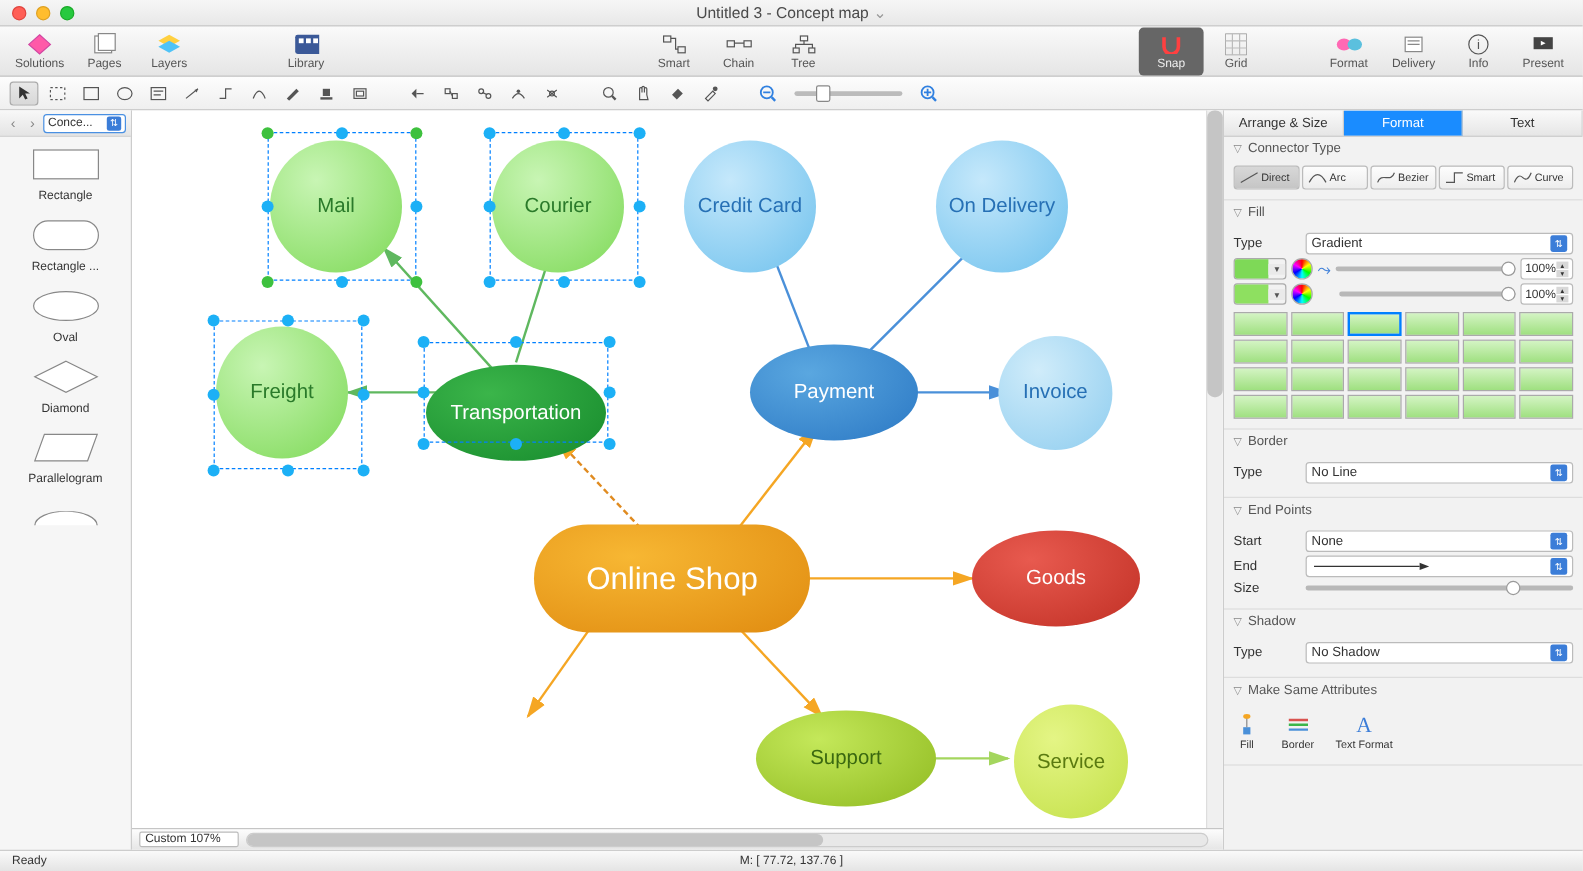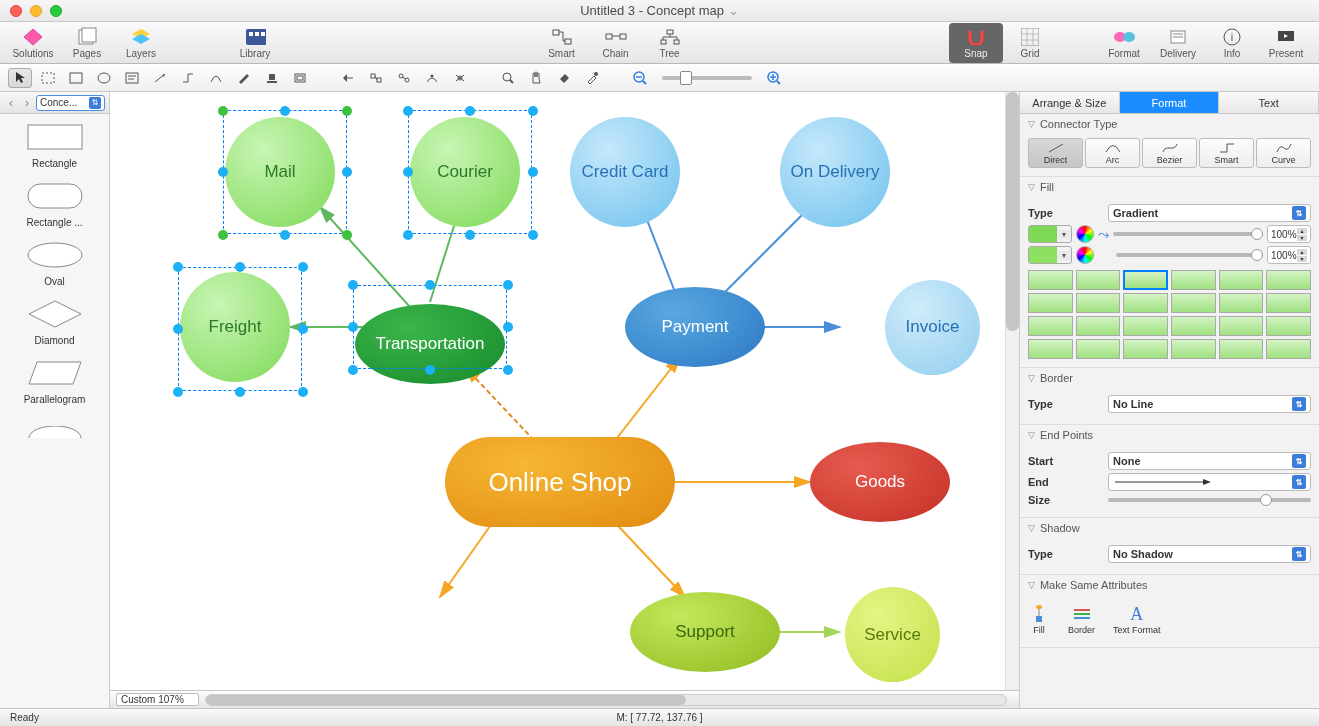--- a/index.html
+++ b/index.html
@@ -50,25 +50,25 @@
 
 .inspector{width:300px;background:#f2f2f2;border-left:1px solid #ccc;display:flex;flex-direction:column;font-size:11px;overflow:hidden;}
 .tabs{display:flex;height:22px;background:linear-gradient(#fafafa,#e6e6e6);border-bottom:1px solid #c8c8c8;}
 .tab{flex:1;display:flex;align-items:center;justify-content:center;cursor:pointer;font-size:11px;border-right:1px solid #ccc;}
 .tab.active{background:#1a8cff;color:#fff;}
 .section{border-bottom:1px solid #ddd;}
 .sec-head{display:flex;align-items:center;padding:4px 8px;font-size:11px;color:#555;cursor:pointer;}
 .sec-head .tri{margin-right:5px;color:#888;font-size:9px;}
 .sec-body{padding:4px 8px 8px;}
 .conn-row{display:flex;gap:2px;}
-.conn-btn{flex:1;display:flex;flex-direction:column;align-items:center;padding:2px;border:1px solid #bbb;border-radius:3px;background:linear-gradient(#fdfdfd,#ededed);cursor:pointer;font-size:9px;}
+.conn-btn{flex:1;display:flex;align-items:center;padding:2px;border:1px solid #bbb;border-radius:3px;background:linear-gradient(#fdfdfd,#ededed);cursor:pointer;font-size:9px;}
 .conn-btn.sel{background:linear-gradient(#d8d8d8,#c5c5c5);}
 .conn-btn svg{width:20px;height:14px;}
 
-.row{display:flex;align-items:center;margin:3px 0;gap:20px;font-weight:bold;}
+.row{display:flex;align-items:center;margin:3px 0;gap:0;}
 .row .lbl{width:60px;font-size:11px;}
 .dd-ctrl{flex:1;background:#fff;border:1px solid #bbb;border-radius:3px;height:18px;display:flex;align-items:center;padding:0 4px;justify-content:space-between;cursor:pointer;font-size:11px;}
 .dd-ctrl .ar{background:#3b7dd8;color:#fff;width:14px;height:14px;border-radius:2px;font-size:8px;display:flex;align-items:center;justify-content:center;}
 .color-chip{width:44px;height:18px;border:1px solid #aaa;border-radius:3px;display:flex;align-items:center;cursor:pointer;}
 .color-chip .sw{flex:1;height:100%;border-radius:2px 0 0 2px;}
 .color-chip .ar{width:14px;background:#eaeaea;display:flex;align-items:center;justify-content:center;font-size:8px;color:#555;}
 .wheel{width:18px;height:18px;border-radius:50%;background:conic-gradient(red,yellow,lime,cyan,blue,magenta,red);border:1px solid #aaa;cursor:pointer;}
 .slider{flex:1;height:4px;background:#b8b8b8;border-radius:2px;position:relative;cursor:pointer;}
 .slider .th{position:absolute;width:12px;height:12px;background:#fff;border:1px solid #999;border-radius:50%;top:-4px;}
 .pct{width:44px;height:18px;border:1px solid #bbb;background:#fff;border-radius:3px;font-size:10px;display:flex;align-items:center;padding:0 3px;justify-content:space-between;}
@@ -489,21 +489,21 @@
         </div>
       <div class="node" style="left:460px;top:20px;width:120px;height:120px;">
           <div style="width:110px;height:110px;border-radius:50%;background:radial-gradient(circle at 35% 30%,#c5e8fb,#6fc1ed);display:flex;align-items:center;justify-content:center;color:#2670b5;">Credit Card</div>
         </div>
       <div class="node" style="left:670px;top:20px;width:130px;height:120px;">
           <div style="width:110px;height:110px;border-radius:50%;background:radial-gradient(circle at 35% 30%,#c5e8fb,#6fc1ed);display:flex;align-items:center;justify-content:center;color:#2670b5;">On Delivery</div>
         </div>
       <div class="node" style="left:515px;top:195px;width:140px;height:80px;">
           <div style="width:140px;height:80px;border-radius:50%;background:radial-gradient(ellipse at 35% 30%,#5aa7e0,#2b78c4);display:flex;align-items:center;justify-content:center;color:#fff;">Payment</div>
         </div>
-      <div class="node" style="left:775px;top:185px;width:100px;height:100px;">
+      <div class="node" style="left:722px;top:185px;width:100px;height:100px;">
           <div style="width:95px;height:95px;border-radius:50%;background:radial-gradient(circle at 35% 30%,#d0ecfa,#8fcdef);display:flex;align-items:center;justify-content:center;color:#2670b5;">Invoice</div>
         </div>
       <div class="node" style="left:335px;top:345px;width:230px;height:90px;">
           <div style="width:230px;height:90px;border-radius:45px;background:radial-gradient(ellipse at 35% 30%,#f7b733,#e08b10);display:flex;align-items:center;justify-content:center;color:#fff;font-size:26px;">Online Shop</div>
         </div>
       <div class="node" style="left:700px;top:350px;width:140px;height:80px;">
           <div style="width:140px;height:80px;border-radius:50%;background:radial-gradient(ellipse at 35% 30%,#e85a4f,#c13025);display:flex;align-items:center;justify-content:center;color:#fff;">Goods</div>
         </div>
       <div class="node" style="left:520px;top:500px;width:150px;height:80px;">
           <div style="width:150px;height:80px;border-radius:50%;background:radial-gradient(ellipse at 35% 30%,#c4e85a,#8fba20);display:flex;align-items:center;justify-content:center;color:#3a6810;">Support</div>

